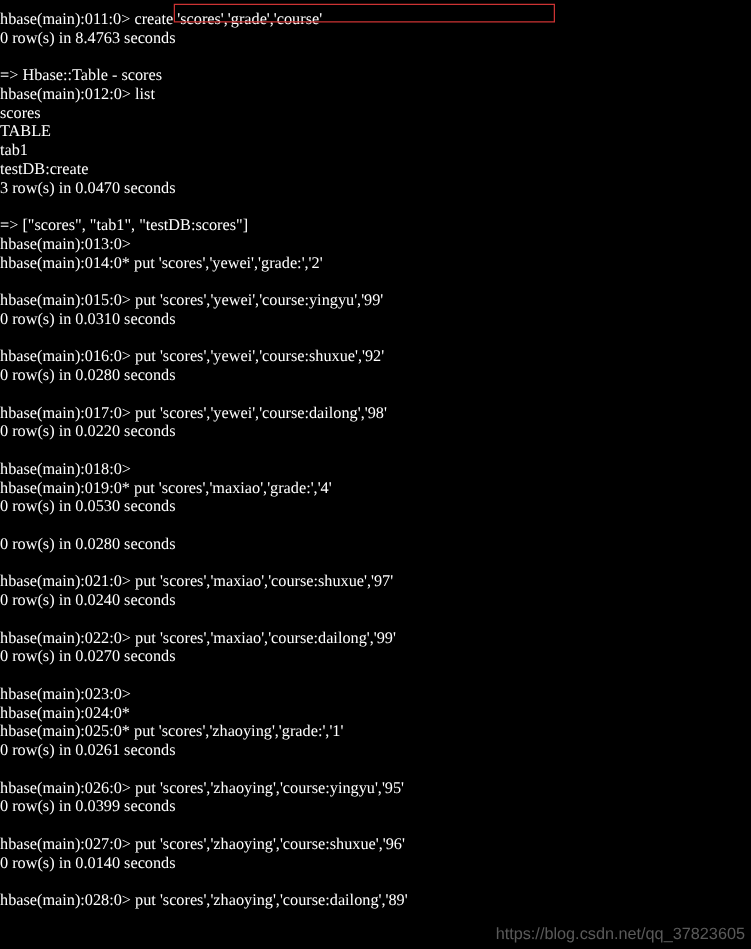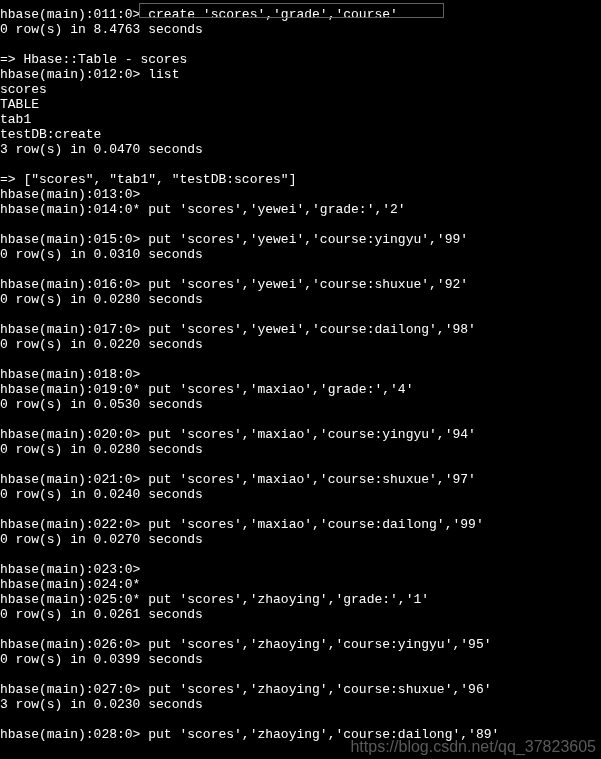--- a/index.html
+++ b/index.html
@@ -1,18 +1,19 @@
 <!DOCTYPE html>
 <html><head>
   <meta charset="utf-8">
   <style>
     * {
       margin: 0;
       padding: 0;
       box-sizing: border-box;
+      font-family: Liberation Serif, serif;
     }
     body {
       background: #000000;
       color: #ffffff;
       font-family: 'Courier New', monospace;
       font-size: 13px;
       line-height: 15px;
       width: 601px;
       height: 759px;
       overflow: hidden;
@@ -30,21 +31,21 @@
       left: 139px;
       width: 305px;
       height: 15px;
       pointer-events: none;
     }
     .watermark {
       position: absolute;
       bottom: 5px;
       right: 5px;
       color: #808080;
-      font-size: 16px;
+      font-size: 13px;
       font-family: Arial, sans-serif;
       opacity: 0.7;
     }
   </style>
 </head>
 <body>
 
 <div>
   <div class="line">hbase(main):011:0&gt; create 'scores','grade','course'</div>
   <div class="line">0 row(s) in 8.4763 seconds</div>
@@ -67,38 +68,37 @@
   <div class="line">hbase(main):016:0&gt; put 'scores','yewei','course:shuxue','92'</div>
   <div class="line">0 row(s) in 0.0280 seconds</div>
   <div class="line"></div>
   <div class="line">hbase(main):017:0&gt; put 'scores','yewei','course:dailong','98'</div>
   <div class="line">0 row(s) in 0.0220 seconds</div>
   <div class="line"></div>
   <div class="line">hbase(main):018:0&gt;</div>
   <div class="line">hbase(main):019:0* put 'scores','maxiao','grade:','4'</div>
   <div class="line">0 row(s) in 0.0530 seconds</div>
   <div class="line"></div>
-  <div class="line">hbase(main):020:0&gt; put 'scores','maxiao','course:yingyu','94'</div>
   <div class="line">0 row(s) in 0.0280 seconds</div>
   <div class="line"></div>
   <div class="line">hbase(main):021:0&gt; put 'scores','maxiao','course:shuxue','97'</div>
   <div class="line">0 row(s) in 0.0240 seconds</div>
   <div class="line"></div>
   <div class="line">hbase(main):022:0&gt; put 'scores','maxiao','course:dailong','99'</div>
   <div class="line">0 row(s) in 0.0270 seconds</div>
   <div class="line"></div>
   <div class="line">hbase(main):023:0&gt;</div>
   <div class="line">hbase(main):024:0*</div>
   <div class="line">hbase(main):025:0* put 'scores','zhaoying','grade:','1'</div>
   <div class="line">0 row(s) in 0.0261 seconds</div>
   <div class="line"></div>
   <div class="line">hbase(main):026:0&gt; put 'scores','zhaoying','course:yingyu','95'</div>
   <div class="line">0 row(s) in 0.0399 seconds</div>
   <div class="line"></div>
   <div class="line">hbase(main):027:0&gt; put 'scores','zhaoying','course:shuxue','96'</div>
-  <div class="line">3 row(s) in 0.0230 seconds</div>
+  <div class="line">0 row(s) in 0.0140 seconds</div>
   <div class="line"></div>
   <div class="line">hbase(main):028:0&gt; put 'scores','zhaoying','course:dailong','89'</div>
 </div>
 
 <div class="highlight-box"></div>
 
 <div class="watermark">https://blog.csdn.net/qq_37823605</div>
 
 </body></html>

